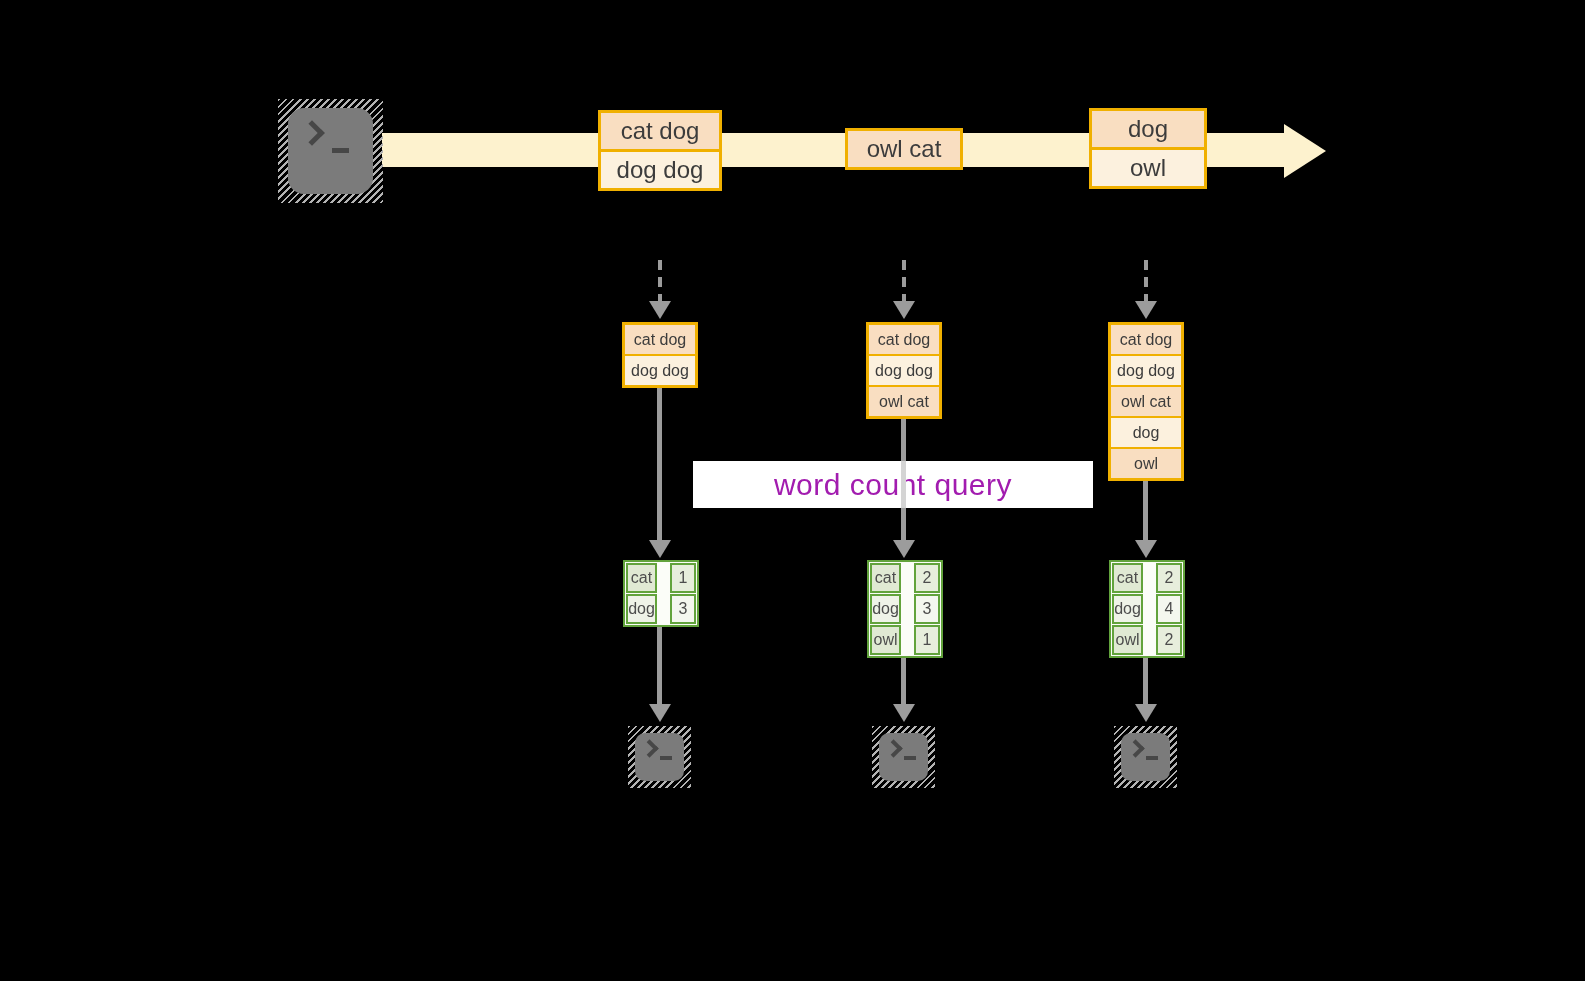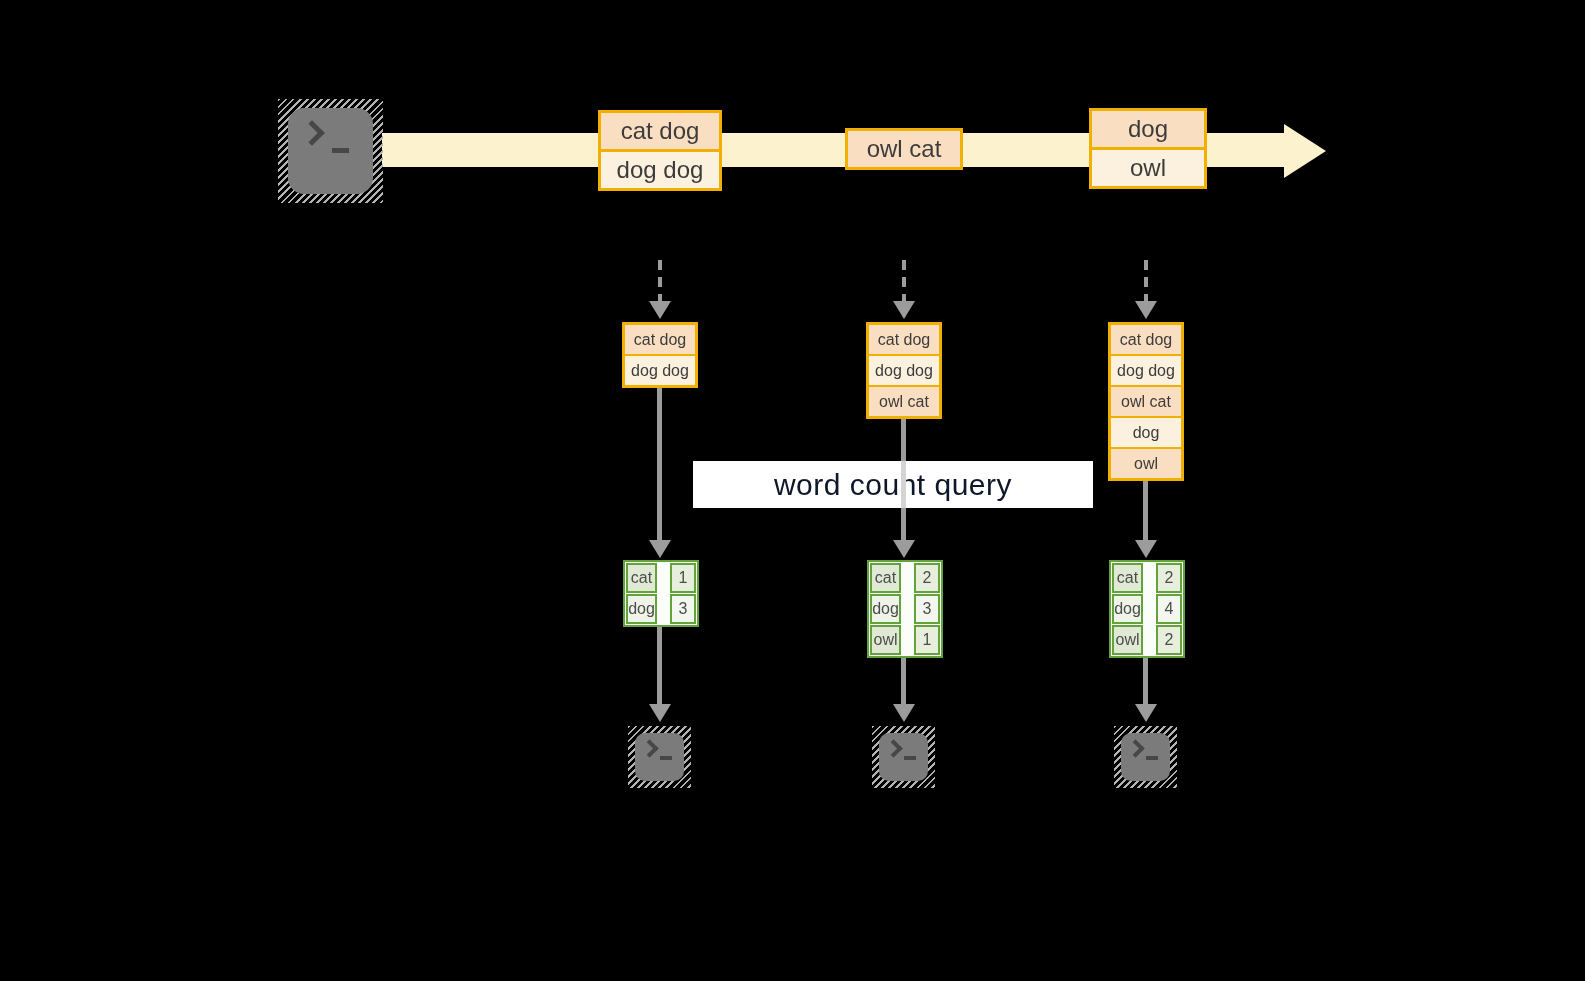--- a/index.html
+++ b/index.html
@@ -20,21 +20,21 @@
   .obox.sm .ocell{height:29px;font-size:16px;}
   .peach{background:#F9DEC1;}
   .cream{background:#FCF1DE;}
   
   .dashline{position:absolute;width:4px;background:repeating-linear-gradient(180deg,#9C9C9C 0 10px,transparent 10px 17px);}
   .solidline{position:absolute;width:5px;background:#9C9C9C;}
   .ahead{position:absolute;width:0;height:0;border-left:11px solid transparent;border-right:11px solid transparent;border-top:18px solid #9C9C9C;}
   
   .query-label{position:absolute;left:693px;top:461px;width:400px;height:47px;background:#FFFFFF;z-index:3;
     display:flex;align-items:center;justify-content:center;}
-  .query-label span{font-size:30px;color:#0f172a;letter-spacing:0.5px;z-index:5;}
+  .query-label span{font-size:30px;color:#a21caf;letter-spacing:0.5px;z-index:5;}
   .query-arrow-overlay{position:absolute;left:901px;top:461px;width:5px;height:47px;background:#D4D4D4;z-index:4;}
   
   .gtable{position:absolute;border:2px solid #62A33C;background:#FBFDF8;padding:1px;display:flex;flex-direction:column;gap:1px;}
   .grow{display:flex;gap:13px;height:30px;}
   .gcell{border:2px solid #62A33C;display:flex;align-items:center;justify-content:center;font-size:16px;color:#4D4D4D;}
   .gcell.word{flex:1;}
   .gcell.num{width:22px;}
   .r-dark .word{background:#E0E9D3;}
   .r-dark .num{background:#E7EEDC;}
   .r-light .word{background:#EFF3E8;}

